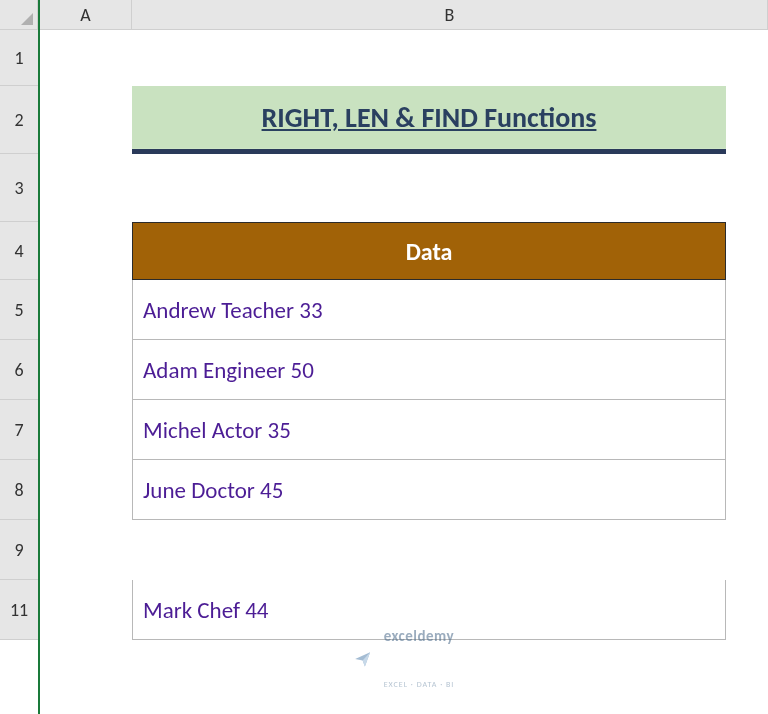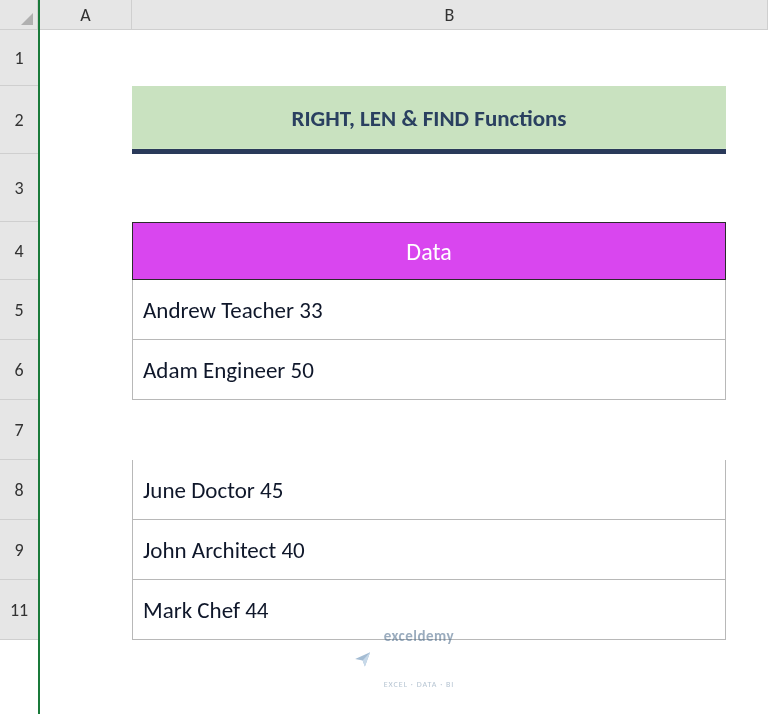--- a/index.html
+++ b/index.html
@@ -105,46 +105,47 @@
     background: #c9e2c0;
     display:flex;
     align-items:center;
     justify-content:center;
     border-bottom: 5px solid #2a3a5a;
     box-shadow: inset 0 -1px 0 #cfe6c6;
   }
   .title-text {
     color: #2a4060;
     font-weight: 700;
-    font-size: 23px;
+    font-size: 28px;
+    text-decoration: underline;
   }
   .header-cell {
     position:absolute;
     left:0; right:42px; top:0; bottom:0;
-    background: #d946ef;
+    background: #a16207;
     color: #fff;
-    font-weight: 400;
+    font-weight: 700;
     font-size: 24px;
     display:flex;
     align-items:center;
     justify-content:center;
     border: 1px solid #2b2b2b;
   }
   .data-cell {
     position:absolute;
     left:0; right:42px; top:0; bottom:0;
     background:#fff;
     border-left: 1px solid #b8b8b8;
     border-right: 1px solid #b8b8b8;
     border-bottom: 1px solid #b8b8b8;
     display:flex;
     align-items:center;
     padding: 8px 10px;
     font-size: 23px;
-    color: #0f172a;
+    color: #4c1d95;
   }
   .watermark {
     position:absolute;
     bottom: 26px;
     left: 50%;
     transform: translateX(-50%);
     display:flex;
     align-items:center;
     gap:12px;
     opacity: 0.55;
@@ -213,32 +214,32 @@
         </div>
       </div>
       <div class="row r6">
         <div class="cell cA"></div>
         <div class="cell cB">
           <div class="data-cell">Adam Engineer 50</div>
         </div>
       </div>
       <div class="row r7">
         <div class="cell cA"></div>
+        <div class="cell cB">
+          <div class="data-cell">Michel Actor 35</div>
+        </div>
       </div>
       <div class="row r8">
         <div class="cell cA"></div>
         <div class="cell cB">
           <div class="data-cell">June Doctor 45</div>
         </div>
       </div>
       <div class="row r9">
         <div class="cell cA"></div>
-        <div class="cell cB">
-          <div class="data-cell">John Architect 40</div>
-        </div>
       </div>
       <div class="row r10">
         <div class="cell cA"></div>
         <div class="cell cB">
           <div class="data-cell">Mark Chef 44</div>
         </div>
       </div>
       <div class="row r11">
         <div class="cell cA"></div>
         <div class="cell cB"></div>

